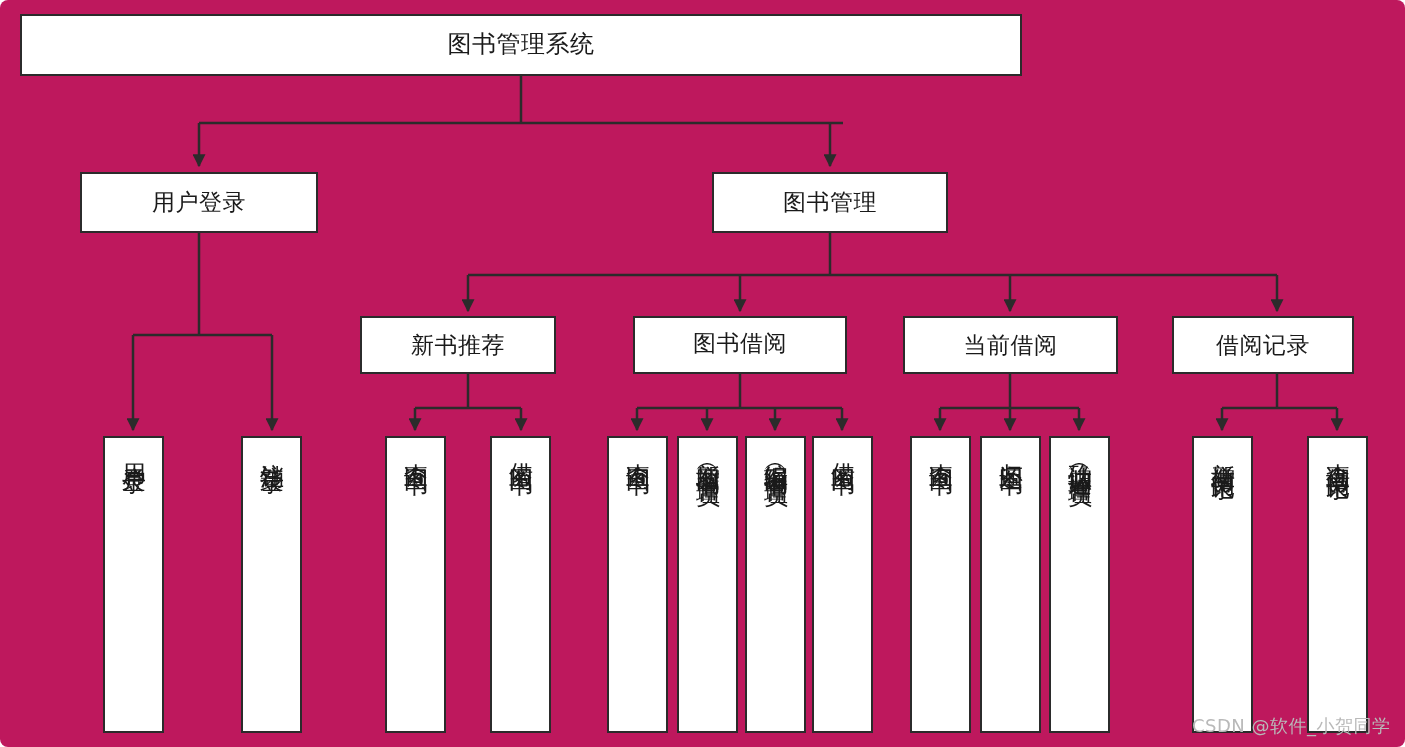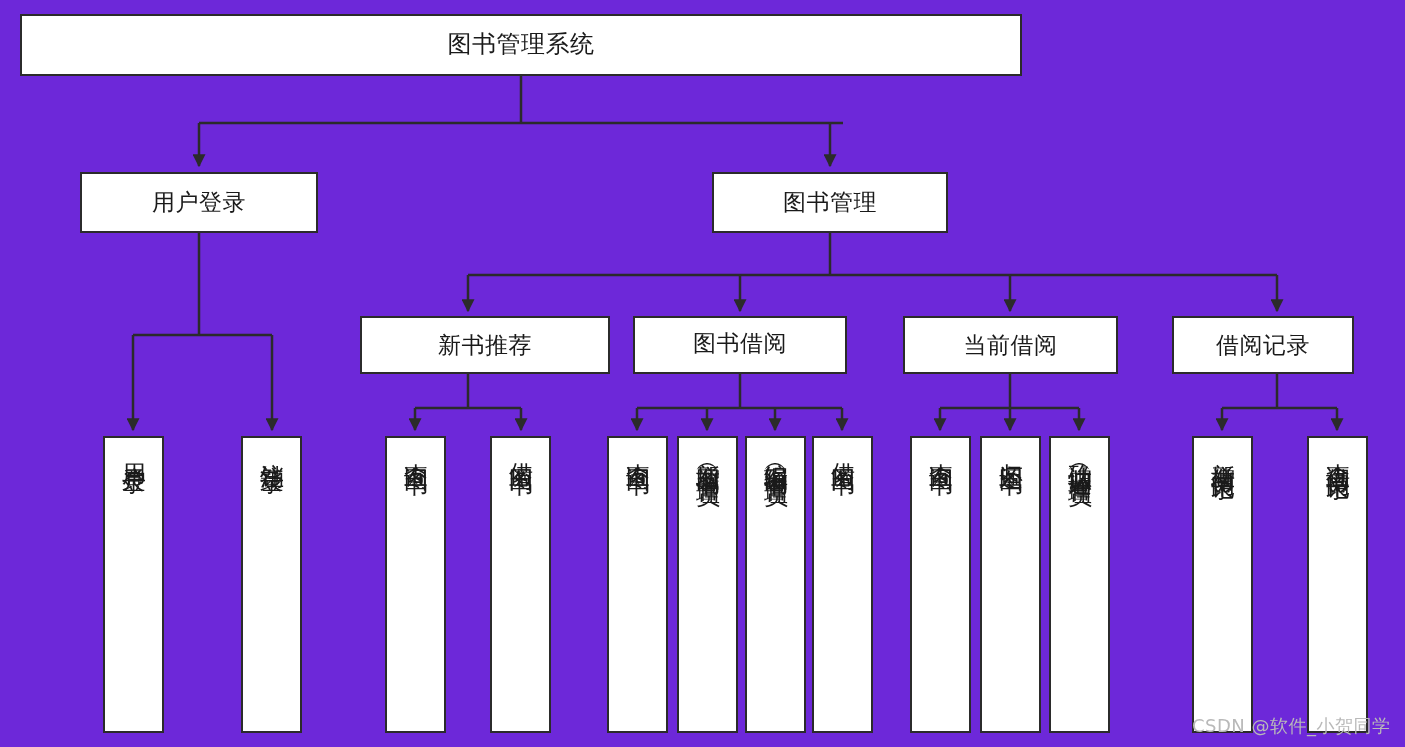--- a/index.html
+++ b/index.html
@@ -7,22 +7,23 @@
     padding: 0;
     background: #ffffff;
   }
   body {
     font-family: "DejaVu Sans", "Liberation Sans", sans-serif;
   }
   #canvas {
     position: relative;
     width: 1405px;
     height: 747px;
-    background: #6d28d9;
+    background: #be185d;
     overflow: hidden;
+    border-radius: 8px;
   }
   svg.edges {
     position: absolute;
     left: 0;
     top: 0;
     width: 1405px;
     height: 747px;
     pointer-events: none;
   }
   .node {
@@ -129,21 +130,21 @@
   </div>
 
   <div class="node horiz" style="left:80px; top:172px; width:238px; height:61px;">
     <span class="label">用户登录</span>
   </div>
 
   <div class="node horiz" style="left:712px; top:172px; width:236px; height:61px;">
     <span class="label">图书管理</span>
   </div>
 
-  <div class="node horiz" style="left:360px; top:316px; width:250px; height:58px;">
+  <div class="node horiz" style="left:360px; top:316px; width:196px; height:58px;">
     <span class="label">新书推荐</span>
   </div>
 
   <div class="node horiz" style="left:633px; top:316px; width:214px; height:58px;font-family:Liberation Mono, monospace;">
     <span class="label">图书借阅</span>
   </div>
 
   <div class="node horiz" style="left:903px; top:316px; width:215px; height:58px;">
     <span class="label">当前借阅</span>
   </div>

